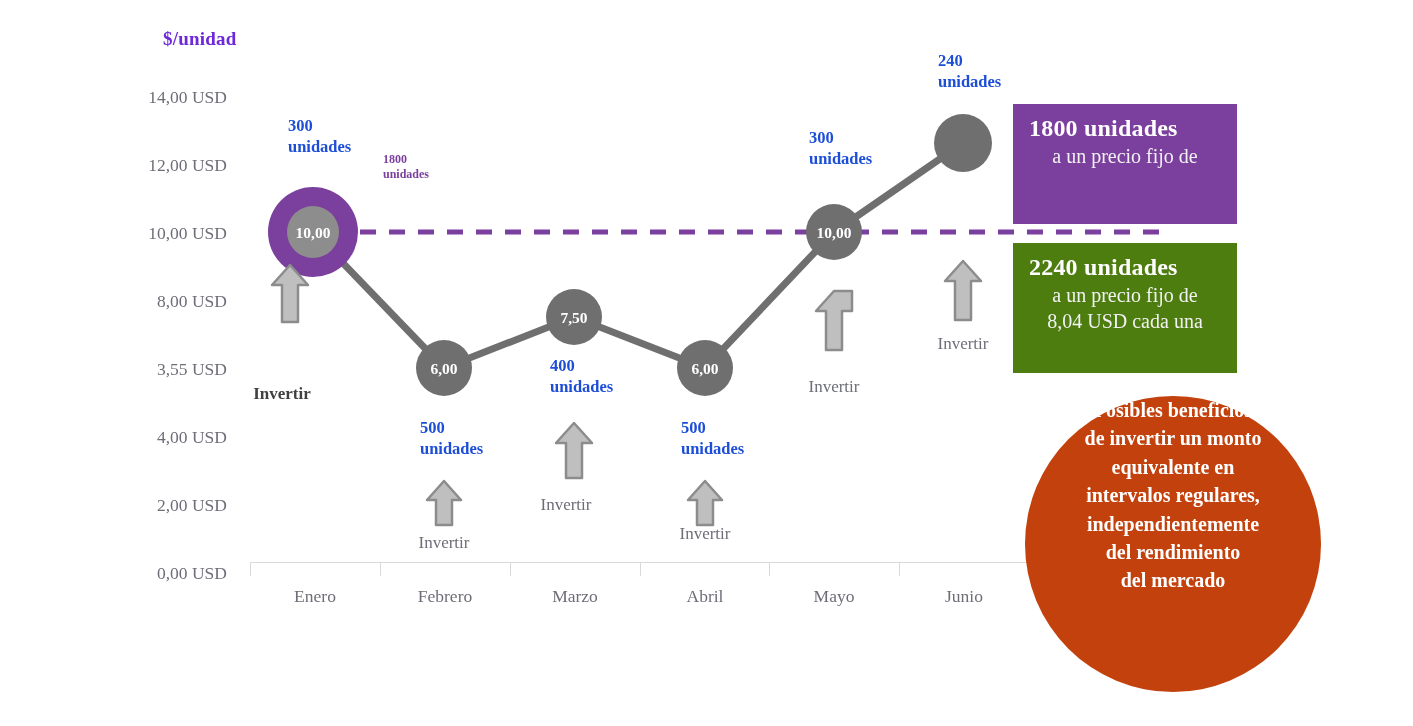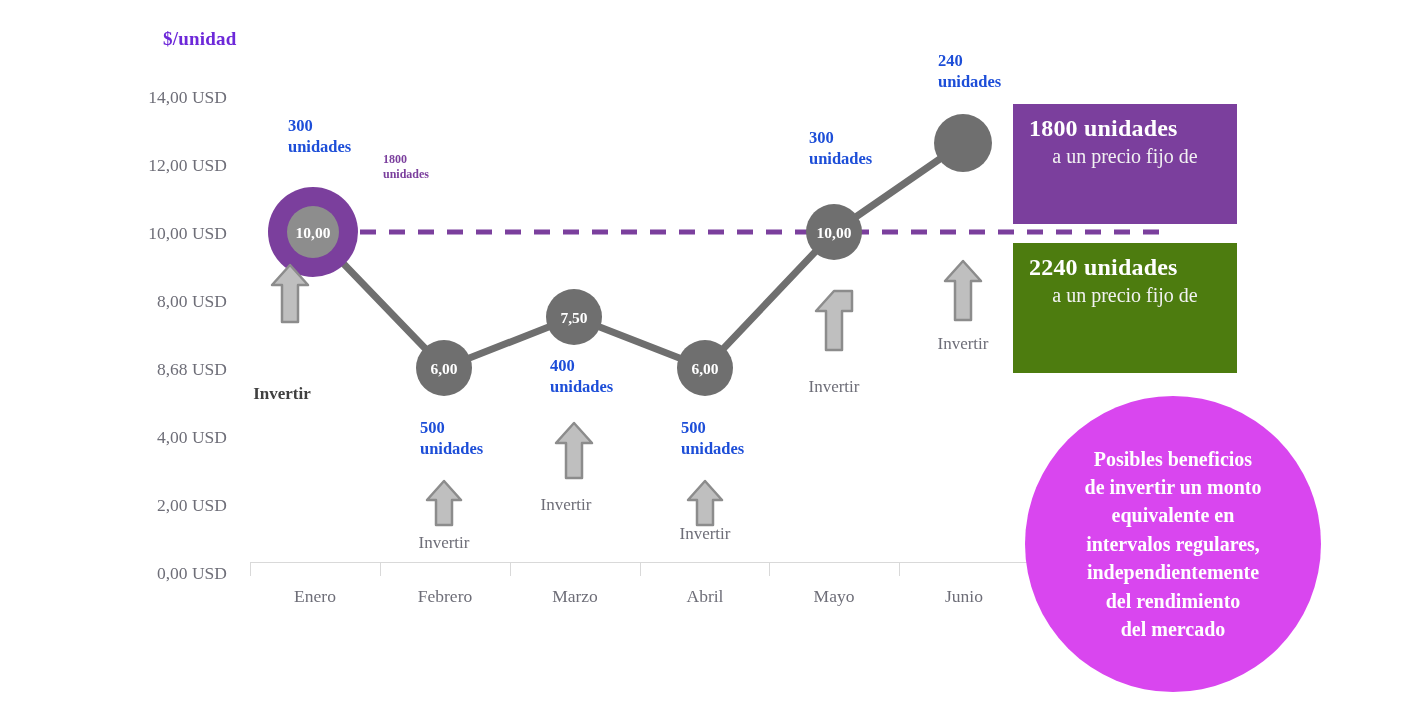--- a/index.html
+++ b/index.html
@@ -77,41 +77,41 @@
   #callout-purple{
     left:1013px;top:104px;width:224px;height:120px;background:#7b3f9d;
   }
   #callout-gray{
     left:1013px;top:243px;width:224px;height:130px;background:#4d7c0f;
   }
 
   
   #orange-circle{
     left:1025px;top:396px;width:296px;height:296px;border-radius:50%;
-    background:#d946ef;
-    display:flex;align-items:center;justify-content:center;
+    background:#c2410c;
+    display:flex;justify-content:center;
     text-align:center;
   }
   #orange-circle .txt{
     color:#ffffff;font-size:20px;font-weight:bold;line-height:1.42;
     padding:0 16px;white-space:pre-line;
   }
 </style>
 </head>
 <body>
 
 <div id="stage">
 
   <div class="abs" id="axis-title">$/unidad</div>
 
   <div class="abs ytick" style="top:87px">14,00 USD</div>
   <div class="abs ytick" style="top:155px">12,00 USD</div>
   <div class="abs ytick" style="top:223px">10,00 USD</div>
   <div class="abs ytick" style="top:291px">8,00 USD</div>
-  <div class="abs ytick" style="top:359px">8,68 USD</div>
+  <div class="abs ytick" style="top:359px">3,55 USD</div>
   <div class="abs ytick" style="top:427px">4,00 USD</div>
   <div class="abs ytick" style="top:495px">2,00 USD</div>
   <div class="abs ytick" style="top:563px">0,00 USD</div>
 
   <div class="abs" id="xaxis-line"></div>
   <div class="abs xtick" style="left:250px"></div>
   <div class="abs xtick" style="left:380px"></div>
   <div class="abs xtick" style="left:510px"></div>
   <div class="abs xtick" style="left:640px"></div>
   <div class="abs xtick" style="left:769px"></div>
@@ -200,20 +200,21 @@
   <div class="abs invertir" style="left:903px;top:334px">Invertir</div>
 
   <div class="abs callout" id="callout-purple">
     <span class="big">1800 unidades</span>
     <span class="small">a un precio fijo de</span>
   </div>
 
   <div class="abs callout" id="callout-gray">
     <span class="big">2240 unidades</span>
     <span class="small">a un precio fijo de</span>
+    <span class="small">8,04 USD cada una</span>
   </div>
 
   <div class="abs" id="orange-circle">
     <div class="txt">Posibles beneficios
 de invertir un monto
 equivalente en
 intervalos regulares,
 independientemente
 del rendimiento
 del mercado</div>

